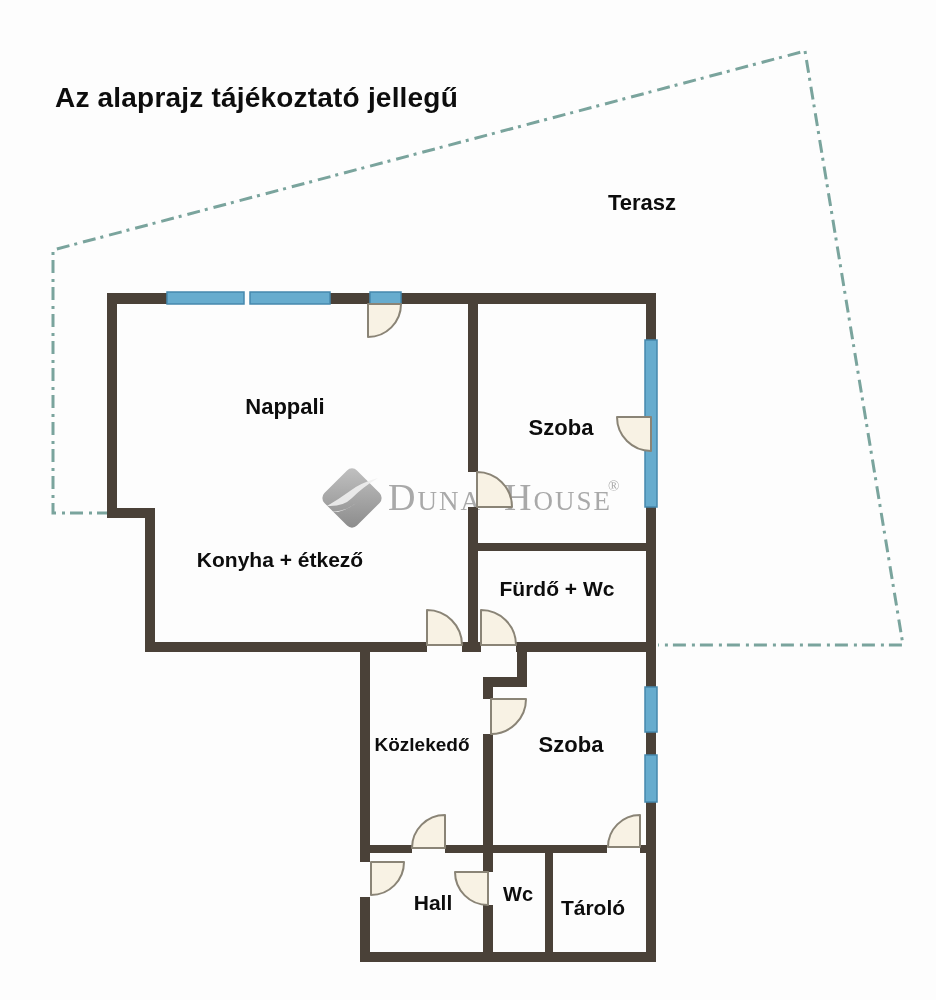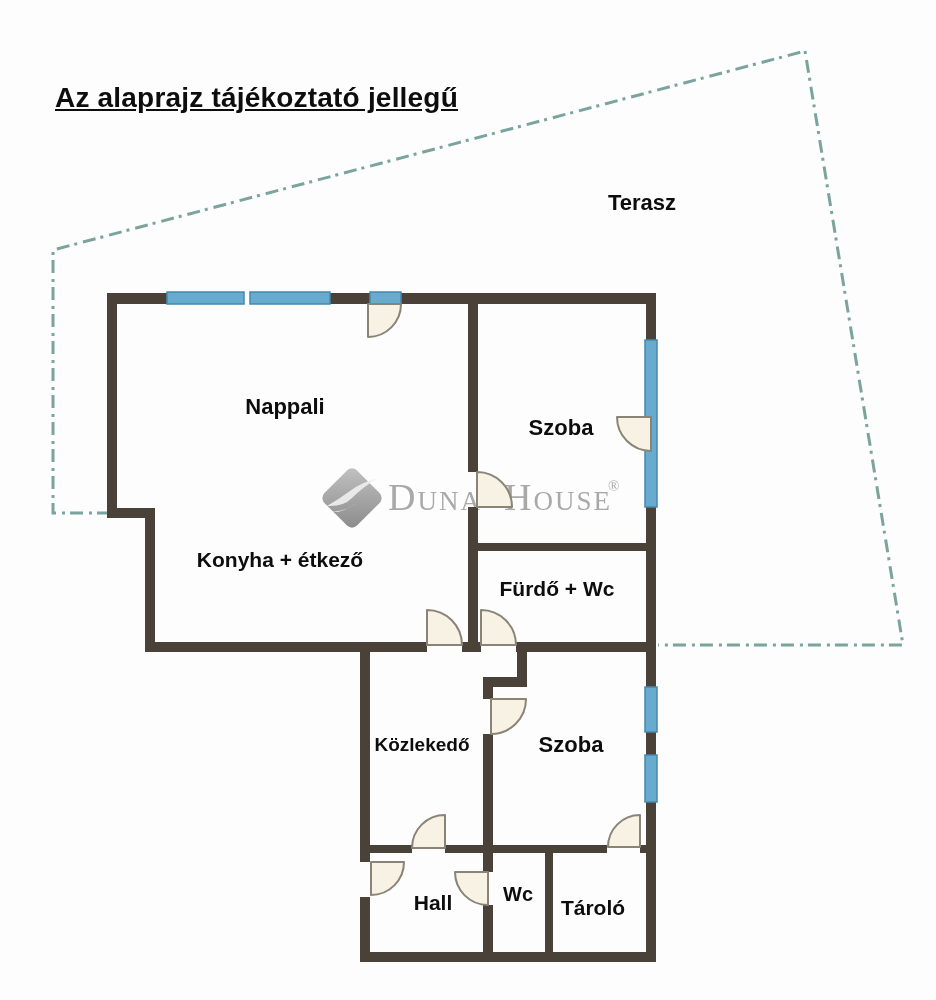--- a/index.html
+++ b/index.html
@@ -13,21 +13,20 @@
   }
   #disclaimer-title {
     position: absolute;
     left: 55px;
     top: 82px;
     font-size: 28px;
     font-weight: bold;
     color: #0d0d0d;
     letter-spacing: 0.2px;
     white-space: nowrap;
-    text-decoration: underline;
   }
   svg text.room-label {
     font-family: "Liberation Sans", sans-serif;
     font-weight: bold;
     fill: #0d0d0d;
   }
   svg text.wm {
     font-family: "Liberation Serif", serif;
     font-variant: small-caps;
     letter-spacing: 2px;

